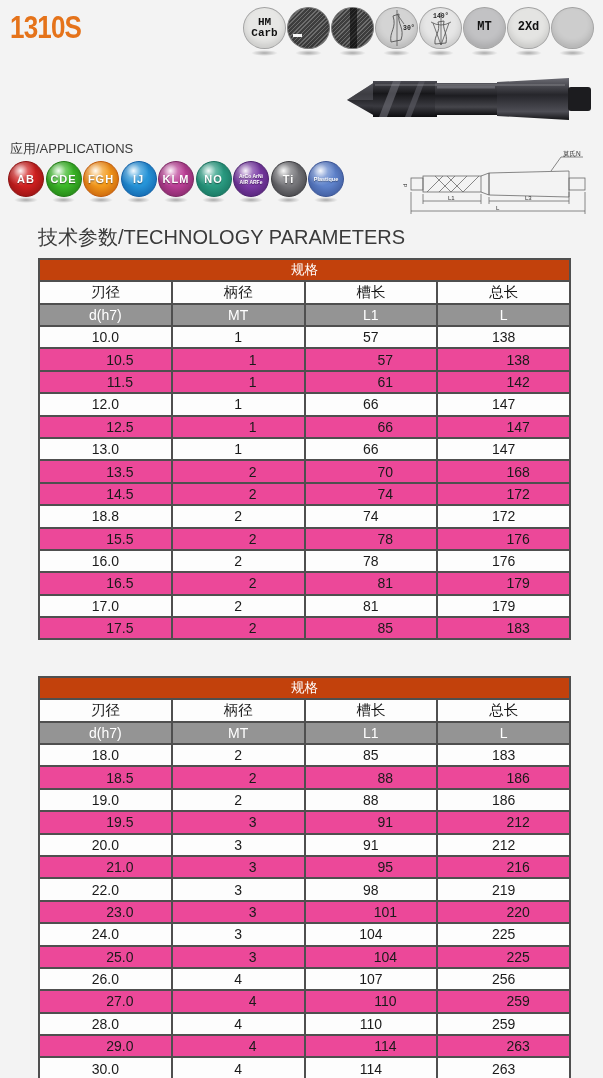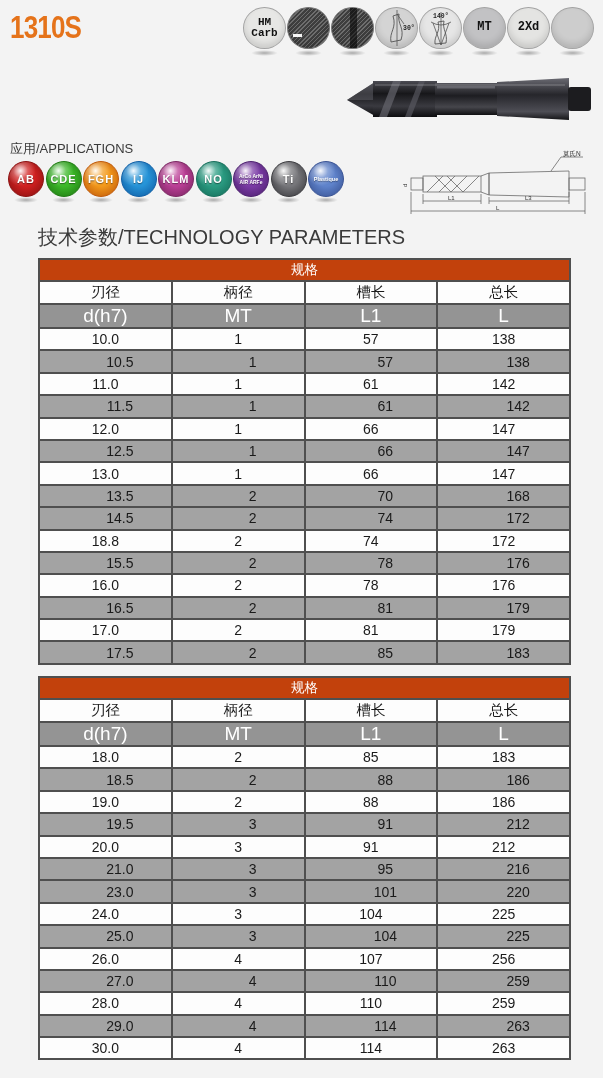--- a/index.html
+++ b/index.html
@@ -69,23 +69,23 @@
     position:absolute;left:38px;width:533px;border-collapse:collapse;table-layout:fixed;
     background:#fdfdfd;
   }
   .t1{top:258px;}
   .t2{top:676px;}
   table.spec th,table.spec td{
     border:2px solid #4f4f4f;padding:0;text-align:center;vertical-align:middle;
   }
   tr.band th{background:#c2410c;color:#fff;font-weight:normal;font-size:13.5px;height:20px;}
   tr.cols th{background:#fdfdfd;color:#1a1a1a;font-weight:normal;font-size:14.5px;height:21px;}
-  tr.sub th{background:#949494;color:#fff;font-weight:normal;font-size:19px;height:20px;}
+  tr.sub th{background:#949494;color:#fff;font-weight:normal;font-size:14px;height:20px;}
   table.spec tbody td{font-size:14px;height:20.4px;background:#fdfdfd;}
-  table.spec tbody tr.alt td{background:#a3a3a3;padding-left:29px;}
+  table.spec tbody tr.alt td{background:#ec4899;padding-left:29px;}
 </style>
 </head>
 <body>
 
 <div class="page">
 
   <div class="product-code">1310S</div>
 
   <div class="icon-row">
     <div class="top-icon ic-light">
@@ -257,26 +257,20 @@
           <td>1</td>
           <td>57</td>
           <td>138</td>
         </tr>
         <tr class="alt">
           <td>10.5</td>
           <td>1</td>
           <td>57</td>
           <td>138</td>
         </tr>
-        <tr>
-          <td>11.0</td>
-          <td>1</td>
-          <td>61</td>
-          <td>142</td>
-        </tr>
         <tr class="alt">
           <td>11.5</td>
           <td>1</td>
           <td>61</td>
           <td>142</td>
         </tr>
         <tr>
           <td>12.0</td>
           <td>1</td>
           <td>66</td>
@@ -393,20 +387,26 @@
           <td>3</td>
           <td>91</td>
           <td>212</td>
         </tr>
         <tr class="alt">
           <td>21.0</td>
           <td>3</td>
           <td>95</td>
           <td>216</td>
         </tr>
+        <tr>
+          <td>22.0</td>
+          <td>3</td>
+          <td>98</td>
+          <td>219</td>
+        </tr>
         <tr class="alt">
           <td>23.0</td>
           <td>3</td>
           <td>101</td>
           <td>220</td>
         </tr>
         <tr>
           <td>24.0</td>
           <td>3</td>
           <td>104</td>

